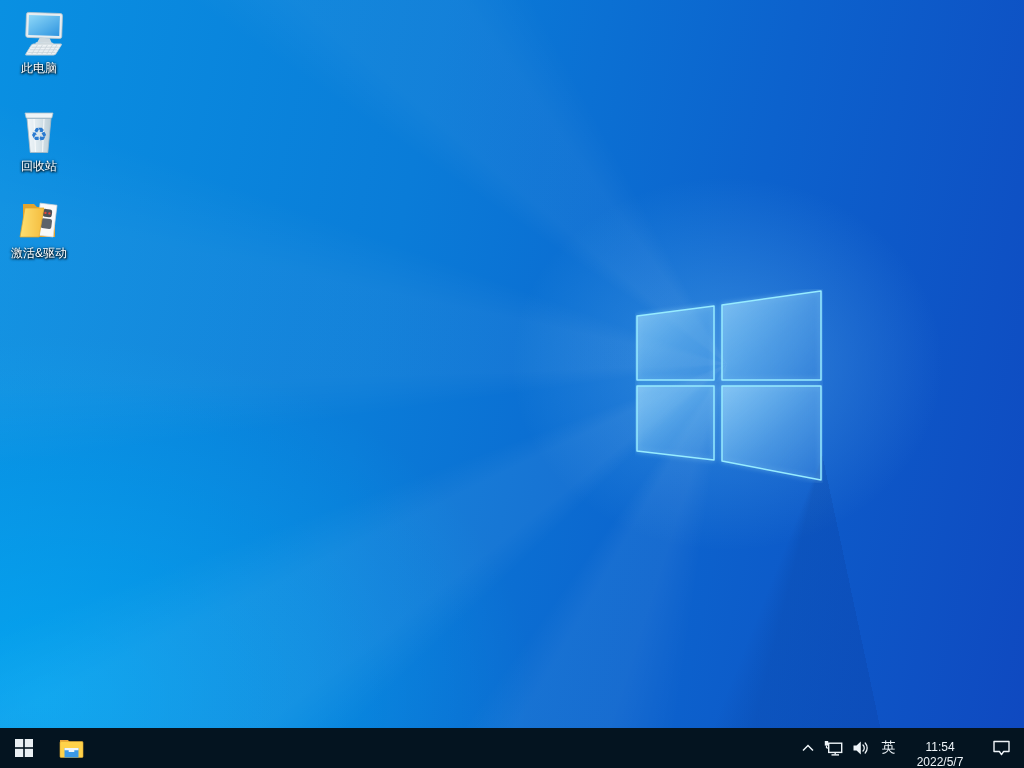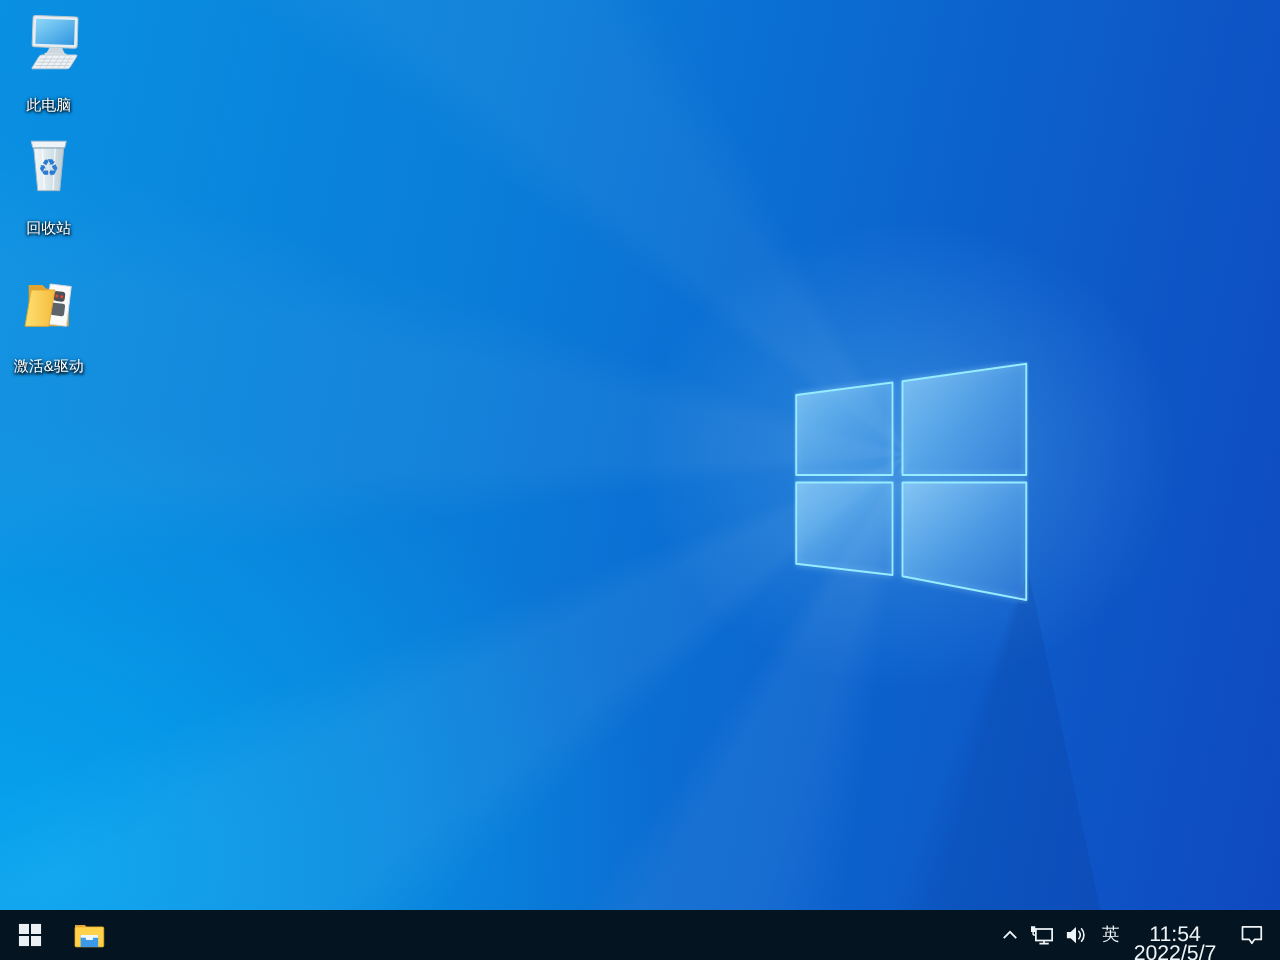--- a/index.html
+++ b/index.html
@@ -40,21 +40,21 @@
   }
 
   .win-logo { position:absolute; left:635px; top:289px; width:188px; height:194px; }
 
   
   .desktop-icon {
     position:absolute; left:0; width:78px; text-align:center; cursor:default;
   }
   .icon-art { width:48px; height:48px; margin:0 auto; }
   .icon-label {
-    margin-top:19px; font-size:12px; line-height:14px; color:#fff;
+    margin-top:3px; font-size:12px; line-height:14px; color:#fff;
     text-shadow: 1px 1px 2px rgba(0,0,0,.9), -1px 1px 2px rgba(0,0,0,.6), 0 0 3px rgba(0,0,0,.55);
     word-break:break-all; padding:0 1px;
   }
 
   
   .taskbar {
     position:absolute; left:0; bottom:0; width:1024px; height:40px;
     background:#041420;
     display:flex; align-items:center;
     color:#eef4f8;
@@ -65,21 +65,21 @@
   .start-btn { width:48px; }
   .explorer-btn { width:46px; }
   .tb-spacer { flex:1; }
   .tray { display:flex; align-items:center; height:40px; }
   .tray-item { height:40px; display:flex; align-items:center; justify-content:center; }
   .w-chevron { width:24px; }
   .w-net { width:27px; }
   .w-vol { width:28px; }
   .w-ime { width:27px; font-size:14px; }
   .clock {
-    width:76px; text-align:center; font-size:17px; line-height:15px;
+    width:76px; text-align:center; font-size:12px; line-height:15px;
     padding-top:13px;
   }
   .action-center { width:46px; }
 </style>
 </head>
 <body>
 
 <div class="desktop">
 
   <svg class="win-logo" viewBox="0 0 188 194" xmlns="http://www.w3.org/2000/svg">
@@ -147,21 +147,21 @@
         <path d="M10 5 h28 l-1.2 5 H11.2 z" fill="#eef4f7" stroke="#b4c3cc" stroke-width="0.8"></path>
         <path d="M12 10.5 h24 l-3.2 34 H15.2 z" fill="url(#bin)" stroke="#a9bac4" stroke-width="0.8"></path>
         <line x1="19" y1="11" x2="20.5" y2="44" stroke="#ffffff" stroke-width="1.2" opacity="0.7"></line>
         <line x1="29" y1="11" x2="27.5" y2="44" stroke="#ffffff" stroke-width="1.2" opacity="0.7"></line>
         <text x="24" y="33" font-size="19" text-anchor="middle" fill="#2b7bd0" font-family="'DejaVu Sans', sans-serif">♻</text>
       </svg>
     </div>
     <div class="icon-label">回收站</div>
   </div>
 
-  <div class="desktop-icon" style="top:219px">
+  <div class="desktop-icon" style="top:195px">
     <div class="icon-art">
       <svg viewBox="0 0 48 48" width="48" height="48">
         <defs>
           <linearGradient id="fold" x1="0" y1="0" x2="1" y2="0">
             <stop offset="0" stop-color="#ffe071"></stop>
               <stop offset="1" stop-color="#f4bc3e"></stop>
           </linearGradient>
         </defs>
         <path d="M8 9 h11 l3 3 h18 v30 H8 z" fill="#e2a42f"></path>
         <g transform="rotate(7 31 26)">

